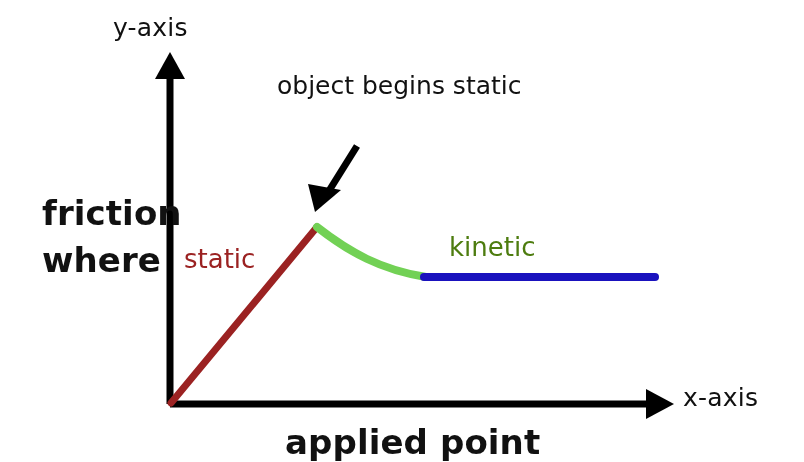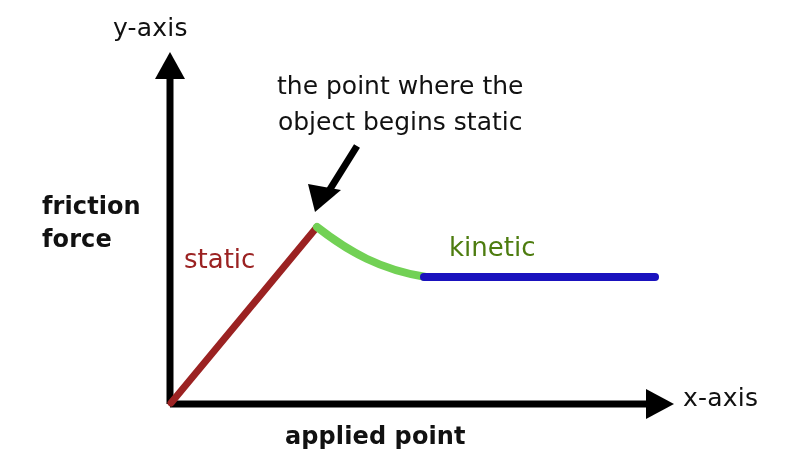--- a/index.html
+++ b/index.html
@@ -38,21 +38,21 @@
   .axis-label {
     font-size: 25px;
     font-weight: 400;
     letter-spacing: 0.2px;
   }
   #y-axis-label { left: 113px; top: 14px; }
   #x-axis-label { left: 683px; top: 384px; text-align: center; }
 
   .bold-label {
     font-weight: 700;
-    font-size: 24px;
+    font-size: 34px;
     letter-spacing: 0.1px;
   }
   #friction-force-label {
     left: 42px;
     top: 190px;
     line-height: 1.38;
   }
   #applied-force-label {
     left: 285px;
     top: 423px;
@@ -107,27 +107,26 @@
     <line x1="357" y1="146" x2="327" y2="194" stroke="#000000" stroke-width="7" stroke-linecap="butt"></line>
     <polygon points="315,212 341,190 308,184" fill="#000000"></polygon>
   </svg>
 
   <div class="lbl axis-label" id="y-axis-label">y-axis</div>
 
   <div class="lbl axis-label" id="x-axis-label">x-axis</div>
 
   <div class="lbl bold-label" id="friction-force-label">
     <div>friction</div>
-    <div>force</div>
+    <div>where</div>
   </div>
 
   <div class="lbl bold-label" id="applied-force-label">applied point</div>
 
   <div class="lbl" id="annotation-text">
-    <div>the point where the</div>
     <div>object begins static</div>
   </div>
 
   <div class="lbl curve-label" id="static-label">static</div>
 
   <div class="lbl curve-label" id="kinetic-label">kinetic</div>
 
 </div>
 
 </body></html>

